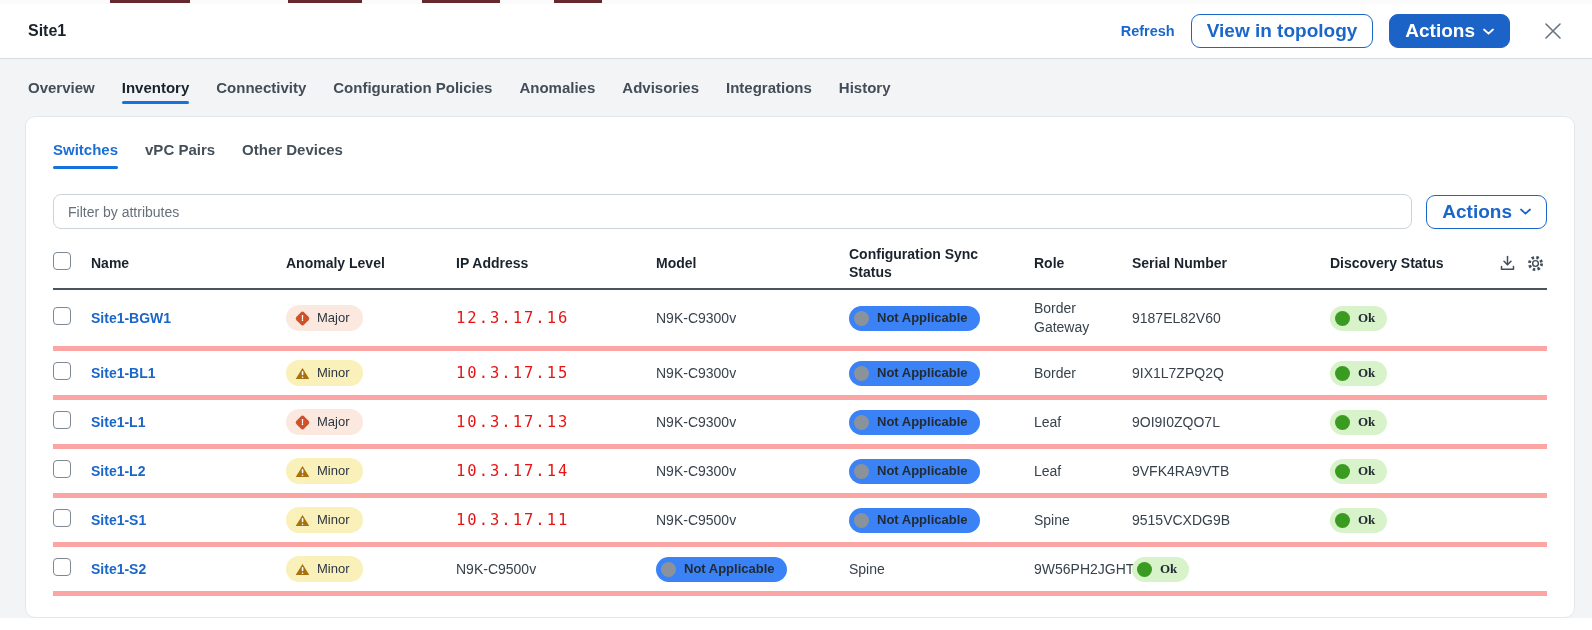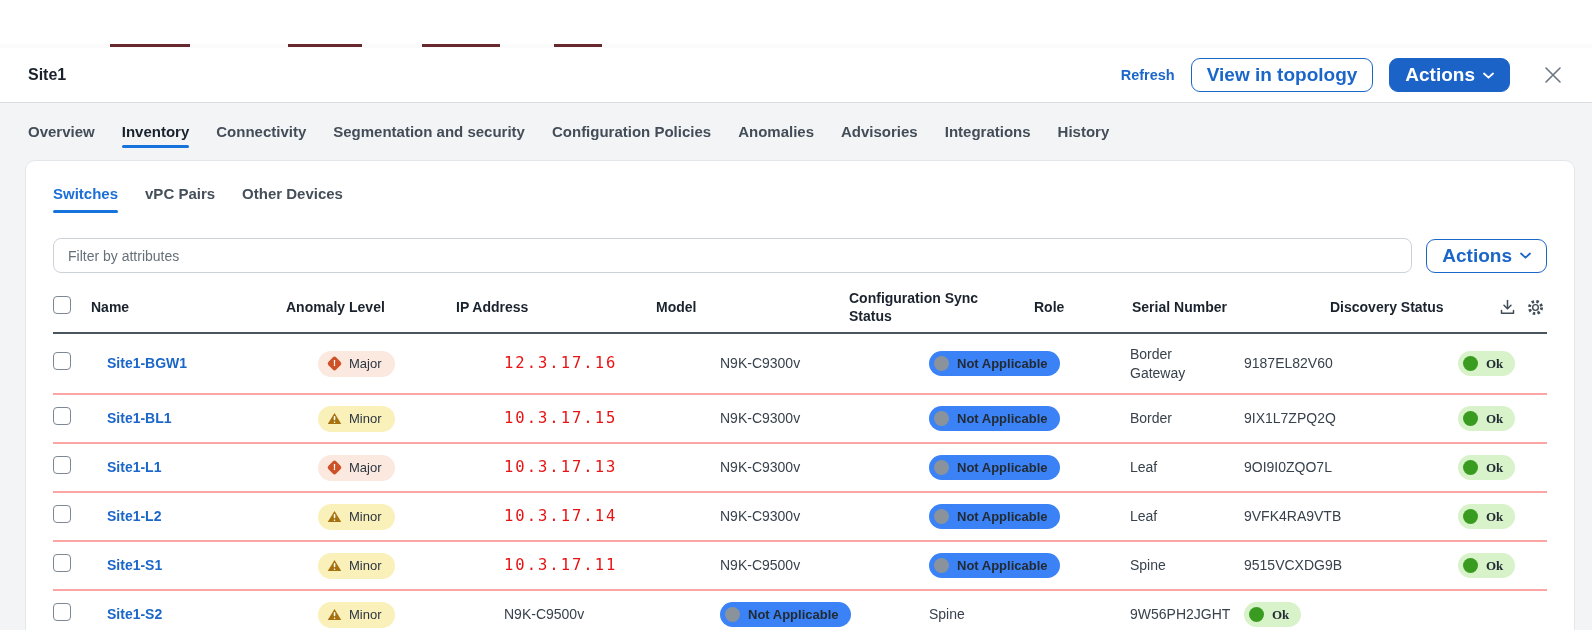--- a/index.html
+++ b/index.html
@@ -1,18 +1,18 @@
 <!DOCTYPE html>
 <html><head>
 <meta charset="utf-8">
 <style>
   * { margin:0; padding:0; box-sizing:border-box; }
   html,body { width:1592px; height:630px; }
   body { font-family:"Liberation Sans","DejaVu Sans",sans-serif; background:#fff; overflow:hidden; }
-  .page { position:relative; width:1592px; height:500px; display:flex; flex-direction:column;margin-top:44px; }
+  .page { position:relative; width:1592px; height:500px; display:flex; flex-direction:column; }
 
   
   .top-strip { height:4px; background:#fbfbfb; position:relative; flex:0 0 auto; }
   .top-strip .seg { position:absolute; top:0; height:3px; background:#67292e; }
 
   
   .modal-header { flex:0 0 auto; height:55px; background:#fff; border-bottom:1px solid #d9dde2;
     display:flex; align-items:center; padding:0 26px 0 28px; }
   .modal-title { font-size:16px; font-weight:700; color:#1a222c; }
   .header-right { margin-left:auto; display:flex; align-items:center; gap:16px; }
@@ -46,21 +46,21 @@
   .filter-input::placeholder { color:#667079; }
 
   
   .table { margin-top:9px; }
   .grid-row { display:grid; grid-template-columns:38px 195px 170px 200px 193px 185px 98px 198px 141px 1fr; align-items:center; }
   .thead { min-height:52px; border-bottom:2px solid #49545f; }
   .th { font-size:14px; font-weight:700; color:#1a232d; line-height:1.3; padding-right:16px; cursor:pointer; }
   .iconcell { display:flex; justify-content:flex-end; align-items:center; gap:9px; padding-right:2px; }
   .icon-btn { display:inline-flex; align-items:center; cursor:pointer; }
 
-  .trow { min-height:49px; border-bottom:2px solid #fca5a5;gap:16px; }
+  .trow { min-height:49px; border-bottom:5px solid #fca5a5; }
   .trow.tall { min-height:61px; }
   .cell { font-size:14px; color:#38424c; padding-right:16px; line-height:1.35; }
   .checkbox { display:inline-block; width:18px; height:18px; border:1.6px solid #7e8893; border-radius:4px; background:#fff; cursor:pointer; }
   .checkcell { padding-right:0; }
   .devlink { color:#1b66c9; font-weight:700; text-decoration:none; cursor:pointer; }
   .ip { font-family:"DejaVu Sans Mono","Liberation Mono",monospace; color:#e81313; font-size:15.5px; letter-spacing:2px; }
 
   .badge { display:inline-flex; align-items:center; white-space:nowrap; }
   .badge.anomaly { gap:7px; height:26px; padding:0 13px 0 9px; border-radius:13px; font-size:13px; font-weight:500; color:#2c3540;justify-content:center; }
   .anomaly.major { background:#fbe9e0; }
@@ -106,21 +106,20 @@
       </span>
     </div>
   </div>
 
   <div class="body-area">
 
     <div class="tab-bar">
         <div class="tab"><span>Overview</span></div>
         <div class="tab active"><span>Inventory</span></div>
         <div class="tab"><span>Connectivity</span></div>
-        <div class="tab"><span>Segmentation and security</span></div>
         <div class="tab"><span>Configuration Policies</span></div>
         <div class="tab"><span>Anomalies</span></div>
         <div class="tab"><span>Advisories</span></div>
         <div class="tab"><span>Integrations</span></div>
         <div class="tab"><span>History</span></div>
       </div>
 
     <div class="card">
 
       <div class="subtab-bar">

